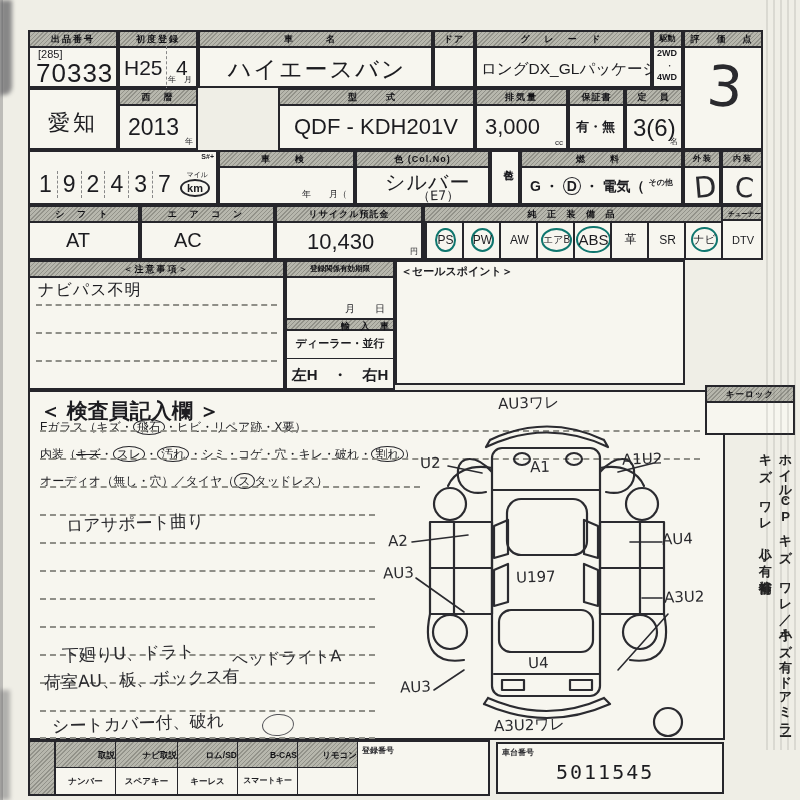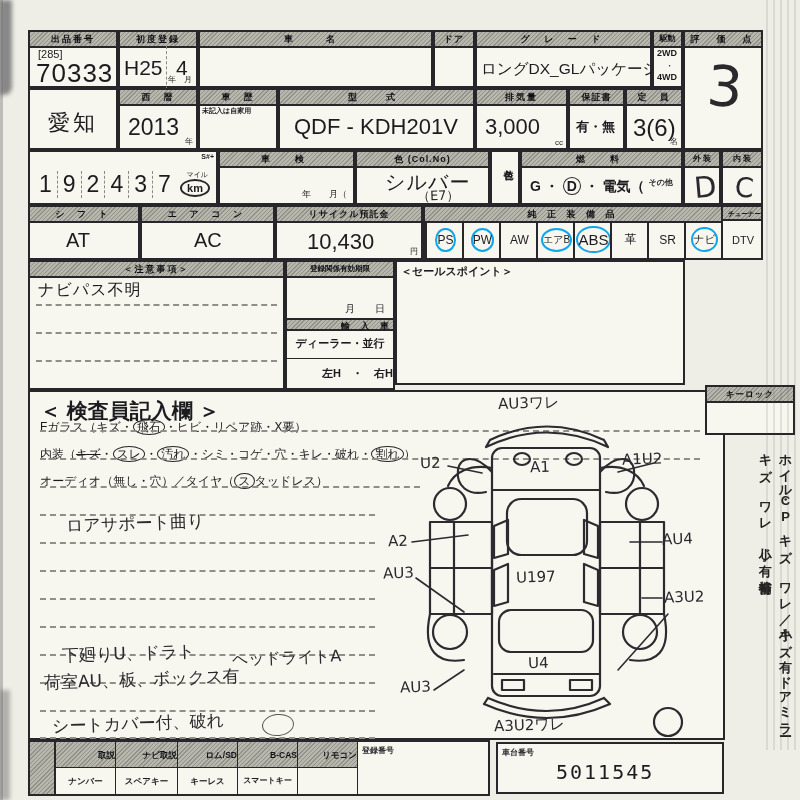--- a/index.html
+++ b/index.html
@@ -17,21 +17,21 @@
   .v{position:absolute;white-space:nowrap;}
   .tiny{font-size:8px;}
   .hw{font-family:"DejaVu Sans",sans-serif;color:#2a2a2e;transform:rotate(-2deg);}
   .c{border:1.6px solid #26262b;border-radius:50%;padding:0 3px;}
   .s{text-decoration:line-through;}
   .dash{position:absolute;border-bottom:2px dashed #8f8f88;height:0;}
   .vert{writing-mode:vertical-rl;text-orientation:upright;}
   .ecell{position:absolute;top:14px;bottom:0;border-left:2px solid #26262b;
          display:flex;align-items:center;justify-content:center;font-size:12px;}
   .ecell:first-child{border-left:none;}
-  .circ{border:2px solid #0ea5e9;border-radius:50%;padding:3px 0;}
+  .circ{border:2px solid #0f766e;border-radius:50%;padding:3px 0;}
   .anno{position:absolute;font-size:15px;white-space:nowrap;}
   svg{overflow:visible;}
   .sm-label{position:absolute;font-size:8px;font-weight:bold;color:#2a2a2e;}
 </style>
 </head>
 <body>
 
 <div id="sheet">
 
   <div class="cell" style="left:28px;top:30px;width:90px;height:58px">
@@ -43,20 +43,21 @@
   <div class="cell" style="left:118px;top:30px;width:80px;height:58px">
     <div class="hdr">初度登録</div>
     <span class="v" style="left:4px;top:24px;font-size:21px">H25</span>
     <span class="v" style="left:46px;top:0;height:100%;border-left:1px dashed #888;top:14px;bottom:0"></span>
     <span class="v" style="left:56px;top:24px;font-size:21px">4</span>
     <span class="v tiny" style="right:4px;bottom:1px">年　月</span>
   </div>
 
   <div class="cell" style="left:198px;top:30px;width:235px;height:58px">
     <div class="hdr" style="letter-spacing:12px">車　名</div>
+    <span class="v" style="left:28px;top:22px;font-size:23px;letter-spacing:2px">ハイエースバン</span>
   </div>
 
   <div class="cell" style="left:433px;top:30px;width:42px;height:58px">
     <div class="hdr" style="letter-spacing:1px">ドア</div>
   </div>
 
   <div class="cell" style="left:475px;top:30px;width:177px;height:58px">
     <div class="hdr" style="letter-spacing:6px">グ レ ー ド</div>
     <span class="v" style="left:4px;top:27px;font-size:15.5px">ロングDX_GLパッケージ</span>
   </div>
@@ -76,24 +77,20 @@
   <div class="cell" style="left:28px;top:88px;width:90px;height:62px">
     <span class="v" style="left:18px;top:18px;font-size:22px;letter-spacing:3px">愛知</span>
   </div>
 
   <div class="cell" style="left:118px;top:88px;width:80px;height:62px">
     <div class="hdr">西　暦</div>
     <span class="v" style="left:8px;top:24px;font-size:23px">2013</span>
     <span class="v tiny" style="right:3px;bottom:1px">年</span>
   </div>
 
-  <div class="cell" style="left:198px;top:88px;width:80px;height:62px">
-    <div class="hdr">車　歴</div>
-    <span class="v" style="left:2px;top:16px;font-size:7px;font-weight:bold">未記入は自家用</span>
-  </div>
 
   <div class="cell" style="left:278px;top:88px;width:197px;height:62px">
     <div class="hdr" style="letter-spacing:10px">型　式</div>
     <span class="v" style="left:14px;top:24px;font-size:22px">QDF - KDH201V</span>
   </div>
 
   <div class="cell" style="left:475px;top:88px;width:93px;height:62px">
     <div class="hdr">排気量</div>
     <span class="v" style="left:8px;top:24px;font-size:22px">3,000</span>
     <span class="v tiny" style="right:3px;bottom:1px">cc</span>
@@ -160,21 +157,21 @@
     <span class="v hw" style="left:12px;top:20px;font-size:27px;transform:rotate(4deg)">C</span>
   </div>
 
   <div class="cell" style="left:28px;top:205px;width:112px;height:55px">
     <div class="hdr" style="letter-spacing:5px">シ フ ト</div>
     <span class="v" style="left:36px;top:22px;font-size:20px">AT</span>
   </div>
 
   <div class="cell" style="left:140px;top:205px;width:135px;height:55px">
     <div class="hdr" style="letter-spacing:5px">エ ア コ ン</div>
-    <span class="v" style="left:52px;top:22px;font-size:20px">AC</span>
+    <span class="v" style="left:32px;top:22px;font-size:20px">AC</span>
   </div>
 
   <div class="cell" style="left:275px;top:205px;width:148px;height:55px">
     <div class="hdr" style="letter-spacing:1px">リサイクル預託金</div>
     <span class="v" style="left:30px;top:22px;font-size:22px">10,430</span>
     <span class="v tiny" style="right:3px;bottom:1px">円</span>
   </div>
 
   <div class="cell" style="left:423px;top:205px;width:340px;height:55px">
     <div class="hdr" style="right:40px;letter-spacing:4px">純 正 装 備 品</div>
@@ -215,21 +212,21 @@
     <div class="dash" style="left:6px;right:6px;top:70px"></div>
     <div class="dash" style="left:6px;right:6px;top:98px"></div>
   </div>
 
   <div class="cell" style="left:285px;top:260px;width:110px;height:130px">
     <div class="hdr" style="letter-spacing:0;font-size:7.5px">登録関係有効期限</div>
     <span class="v" style="right:8px;top:40px;font-size:10px">月　　日</span>
     <div class="hdr2" style="position:absolute;left:0;right:0;top:56px;height:13px;line-height:13px;border-top:2px solid #26262b;border-bottom:2px solid #26262b;letter-spacing:4px">輸 入 車</div>
     <div class="v" style="left:0;right:0;top:74px;text-align:center;font-size:11px;font-weight:bold">ディーラー・並行</div>
     <div style="position:absolute;left:0;right:0;top:96px;border-top:1.5px solid #26262b"></div>
-    <div class="v" style="left:0;right:0;top:104px;text-align:right;font-size:11px;font-weight:bold">左H　・　右H</div>
+    <div class="v" style="left:0;right:0;top:104px;text-align:center;font-size:15px;font-weight:bold">左H　・　右H</div>
   </div>
 
   <div class="cell" style="left:395px;top:260px;width:290px;height:125px">
     <span class="v" style="left:4px;top:2px;font-size:11px;font-weight:bold">＜セールスポイント＞</span>
   </div>
 
   <div class="cell" style="left:28px;top:390px;width:697px;height:350px">
     <span class="v" style="left:10px;top:5px;font-size:21px;font-weight:bold">＜ 検査員記入欄 ＞</span>
     <div class="v" style="left:10px;top:27px;font-size:12px"><span>Fガラス（キズ・</span><span class="c">飛石</span><span>・ヒビ・リペア跡・</span><span class="hw">X</span><span>要）</span></div>
     <div class="v" style="left:10px;top:54px;font-size:12px"><span>内装（</span><span class="s">キズ</span><span>・</span><span class="c">スレ</span><span>・</span><span class="c">汚れ</span><span>・シミ・コゲ・穴・キレ・破れ・</span><span class="c">割れ</span><span>）</span></div>

